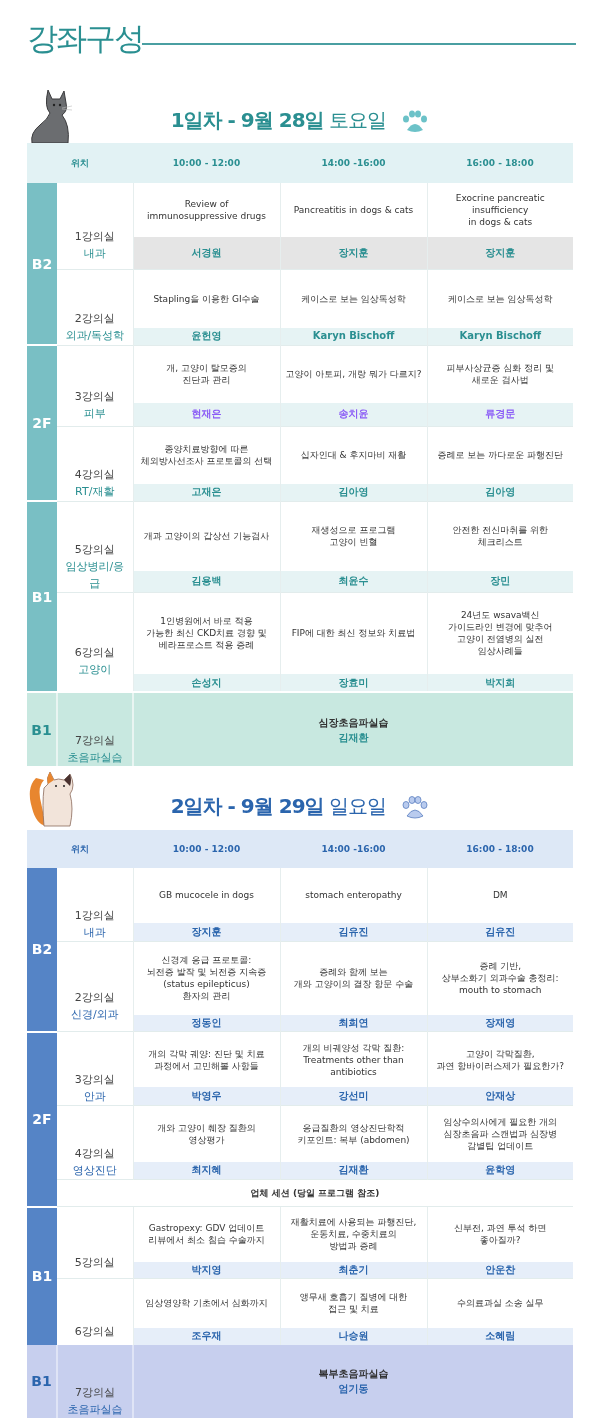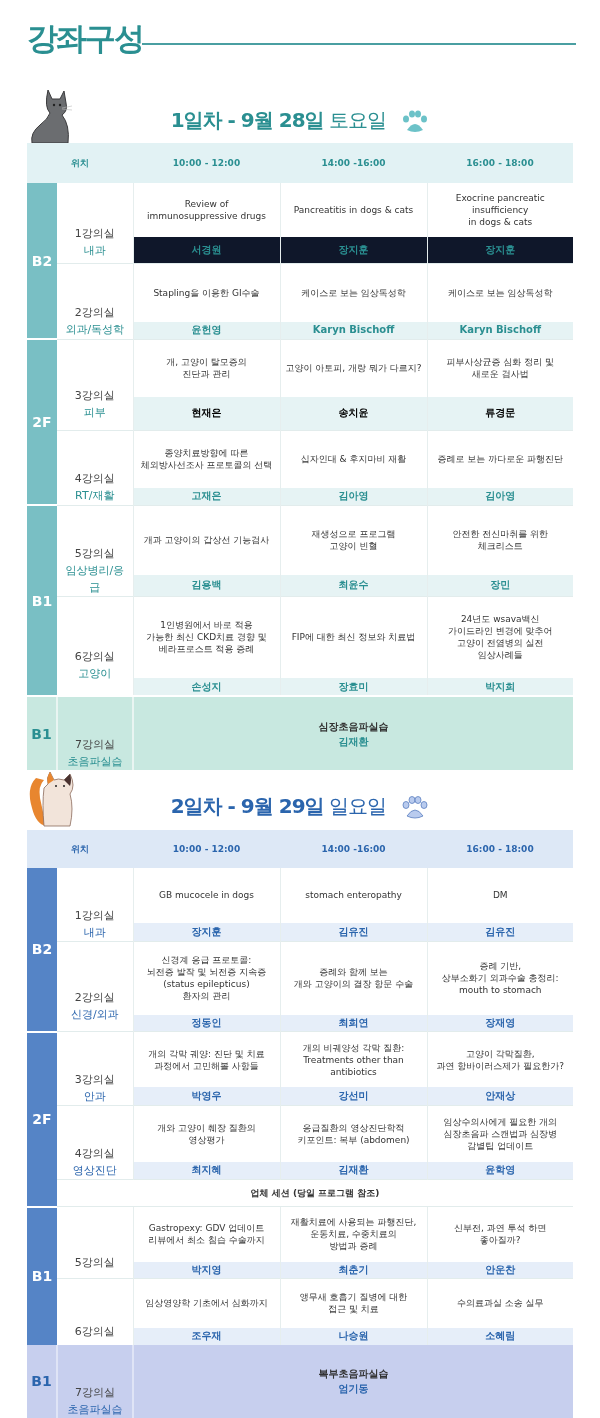--- a/index.html
+++ b/index.html
@@ -1,17 +1,17 @@
 <!DOCTYPE html>
 <html><head>
 <meta charset="utf-8">
 <style>
   * { box-sizing: border-box; margin: 0; padding: 0; }
   body { width: 600px; height: 1418px; background: #ffffff; font-family: "DejaVu Sans", "Liberation Sans", sans-serif; position: relative; overflow: hidden; color: #333; }
-  .page-title { position: absolute; left: 27px; top: 18px; font-size: 31px; font-weight: bold; color: #2a8f91; letter-spacing: -2px; }
+  .page-title { position: absolute; left: 27px; top: 18px; font-size: 31px; font-weight: normal; color: #2a8f91; letter-spacing: -2px; }
   .title-line { position: absolute; left: 142px; top: 43px; width: 434px; height: 2px; background: #4a9fa2; }
   .day-title { position: absolute; left: 0; width: 600px; text-align: center; font-size: 20px; letter-spacing: -1px; }
   .day-title b { font-weight: bold; }
   .day-title .dow { font-weight: normal; }
   .paw { display: inline-block; vertical-align: middle; margin-left: 10px; }
   .cat { position: absolute; }
   table.sched { position: absolute; left: 27px; width: 546px; border-collapse: collapse; table-layout: fixed; }
   table.sched td { text-align: center; vertical-align: middle; font-size: 9px; line-height: 12px; padding: 0 4px; }
   .hdr td { font-size: 14px; font-weight: bold; }
   .floor { color: #fff; font-weight: bold; font-size: 14px !important; }
@@ -71,21 +71,21 @@
     <td rowspan="2" class="room">
           <span class="num">1강의실</span>
           <span class="dept" style="color:#2a8f91">내과</span>
         </td>
     <td class="topic cb" style="white-space:pre-line">Review of
 immunosuppressive drugs</td>
     <td class="topic cb" style="white-space:pre-line">Pancreatitis in dogs &amp; cats</td>
     <td class="topic cb" style="white-space:pre-line">Exocrine pancreatic insufficiency
 in dogs &amp; cats</td>
   </tr>
-  <tr style="height:26px;background:#0f172a;color:#2a8f91">
+  <tr style="height:32px;background:#e5e5e5;color:#2a8f91">
     <td class="name cb">서경원</td>
     <td class="name cb">장지훈</td>
     <td class="name cb">장지훈</td>
   </tr>
 
   <tr style="height:59px" class="rb">
     <td rowspan="2" class="room rb">
           <span class="num">2강의실</span>
           <span class="dept" style="color:#2a8f91">외과/독성학</span>
         </td>
@@ -104,21 +104,21 @@
     <td rowspan="2" class="room rb">
           <span class="num">3강의실</span>
           <span class="dept" style="color:#2a8f91">피부</span>
         </td>
     <td class="topic cb rb" style="white-space:pre-line">개, 고양이 탈모증의
 진단과 관리</td>
     <td class="topic cb rb" style="white-space:pre-line">고양이 아토피, 개랑 뭐가 다르지?</td>
     <td class="topic cb rb" style="white-space:pre-line">피부사상균증 심화 정리 및
 새로운 검사법</td>
   </tr>
-  <tr style="height:33px;background:#e6f3f4;color:#000000">
+  <tr style="height:23px;background:#e6f3f4;color:#8b5cf6">
     <td class="name cb">현재은</td>
     <td class="name cb">송치윤</td>
     <td class="name cb">류경문</td>
   </tr>
 
   <tr style="height:58px">
     <td rowspan="2" class="room rb">
           <span class="num">4강의실</span>
           <span class="dept" style="color:#2a8f91">RT/재활</span>
         </td>

